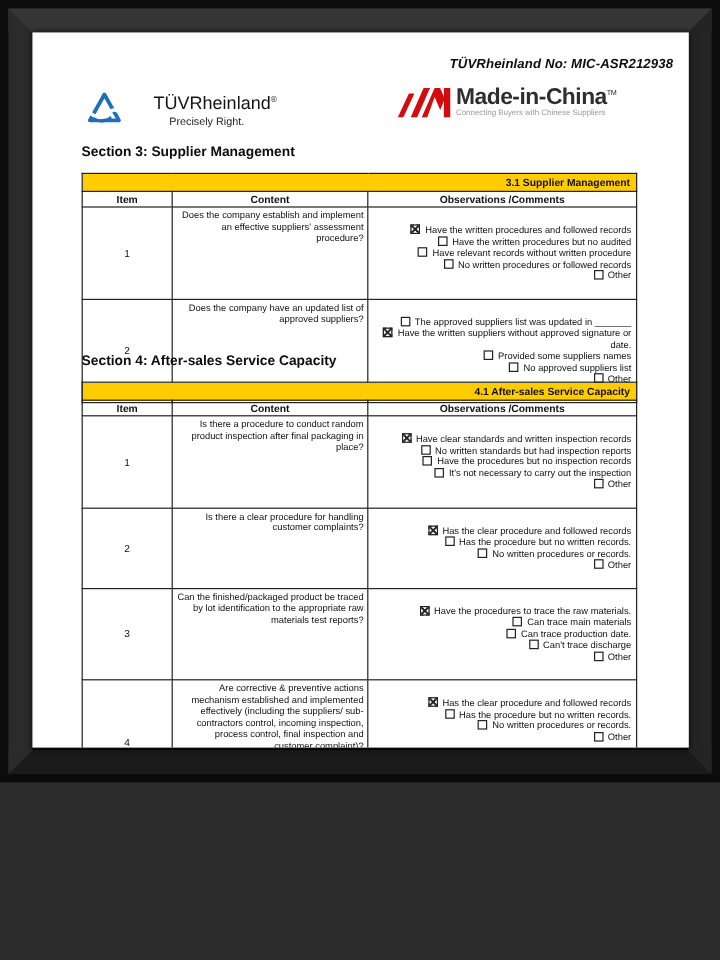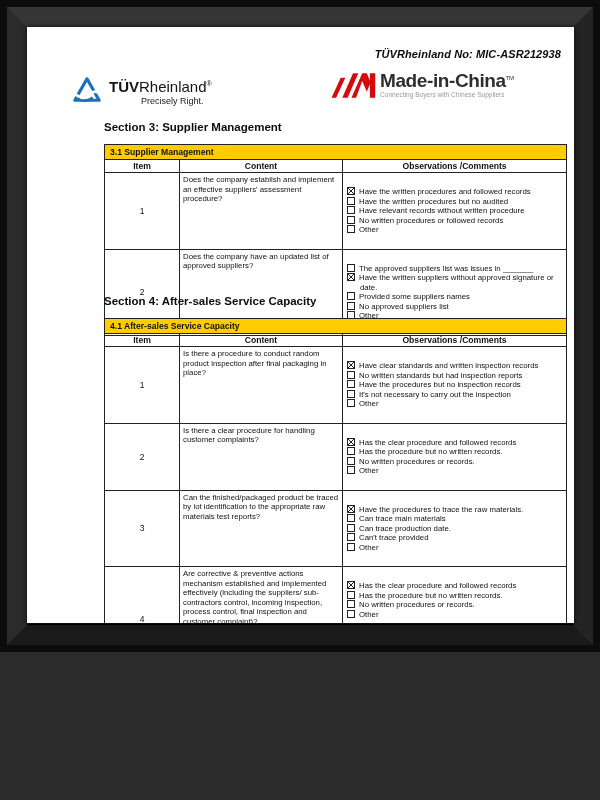--- a/index.html
+++ b/index.html
@@ -9,37 +9,37 @@
   .bezel2{position:absolute;inset:7px;border:20px solid;box-sizing:border-box;
           border-color:#363636 #242424 #1b1b1b #2b2b2b;box-shadow:inset 0 0 0 1px #000;}
   .page{position:absolute;left:27px;top:27px;right:26px;bottom:29px;background:#fff;
         overflow:hidden;box-shadow:0 0 5px rgba(0,0,0,.8);color:#111;}
 
   .report-no{position:absolute;top:21px;right:13px;font-size:11px;font-weight:bold;
              font-style:italic;color:#0d0d0d;letter-spacing:.1px;}
 
   .tuv-logo{position:absolute;left:45px;top:49px;display:flex;gap:7px;align-items:flex-start;}
   .tuv-word{font-size:15px;color:#141414;line-height:16px;}
-  .tuv-word b{font-weight:bold;}
+  .tuv-word b{font-weight:normal;margin-left:19px;}
   .tuv-word sup{font-size:7px;}
   .tuv-tag{font-size:9px;color:#222;margin-top:1px;padding-left:32px;}
 
   .mic-logo{position:absolute;left:303px;top:41px;display:flex;align-items:flex-start;gap:4px;}
   .mic-text{display:flex;flex-direction:column;}
   .mic-word{font-size:19px;font-weight:bold;color:#2e2e2e;letter-spacing:-.4px;line-height:21px;}
   .mic-word sup{font-size:6px;font-weight:normal;vertical-align:super;}
   .mic-tag{font-size:6.6px;color:#999;margin-top:0;}
 
-  .sec{position:absolute;left:41px;width:466px;margin-left:36px;}
+  .sec{position:absolute;left:41px;width:466px;}
   .sec0{top:94px;}
   .sec1{top:268px;}
   .sec h2{font-size:11.5px;margin:0 0 11px 0;color:#0d0d0d;}
 
   table{border-collapse:collapse;width:462px;font-size:7.8px;color:#111;table-layout:fixed;}
-  td{border:1px solid #222;vertical-align:top;padding:2px 3px;}
+  td{border:1px solid #222;vertical-align:top;padding:2px 3px;text-align:right;}
   td.ttl{background:#FFCC00;font-weight:bold;font-size:8.6px;padding:2px 5px;}
   td.hdr{font-weight:bold;text-align:center;font-size:8.6px;padding:1px 2px;}
   td.item{text-align:center;vertical-align:middle;font-size:8.5px;}
   td.content{line-height:9.6px;}
   td.obscell{padding:14px 4px;}
   .sec1 table tr:nth-child(6) td{height:76px;}
   .obs{padding-left:13px;text-indent:-13px;line-height:9.5px;}
   .cb{display:inline-block;width:6px;height:6px;border:1px solid #222;margin-right:4px;
       vertical-align:-1px;text-indent:0;}
   .cb.checked{background-image:
@@ -116,21 +116,21 @@
                 <div class="obs"><span class="cb"></span><span>Have the written procedures but no audited</span></div>
                 <div class="obs"><span class="cb"></span><span>Have relevant records without written procedure</span></div>
                 <div class="obs"><span class="cb"></span><span>No written procedures or followed records</span></div>
                 <div class="obs"><span class="cb"></span><span>Other</span></div>
               </td>
             </tr>
             <tr>
               <td class="item">2</td>
               <td class="content">Does the company have an updated list of approved suppliers?</td>
               <td class="obscell">
-                <div class="obs"><span class="cb"></span><span>The approved suppliers list was issues in _______</span></div>
+                <div class="obs"><span class="cb"></span><span>The approved suppliers list was updated in _______</span></div>
                 <div class="obs"><span class="cb checked"></span><span>Have the written suppliers without approved signature or date.</span></div>
                 <div class="obs"><span class="cb"></span><span>Provided some suppliers names</span></div>
                 <div class="obs"><span class="cb"></span><span>No approved suppliers list</span></div>
                 <div class="obs"><span class="cb"></span><span>Other</span></div>
               </td>
             </tr>
           </tbody>
         </table>
     </div>
 
@@ -172,21 +172,21 @@
                 <div class="obs"><span class="cb"></span><span>Other</span></div>
               </td>
             </tr>
             <tr>
               <td class="item">3</td>
               <td class="content">Can the finished/packaged product be traced by lot identification to the appropriate raw materials test reports?</td>
               <td class="obscell">
                 <div class="obs"><span class="cb checked"></span><span>Have the procedures to trace the raw materials.</span></div>
                 <div class="obs"><span class="cb"></span><span>Can trace main materials</span></div>
                 <div class="obs"><span class="cb"></span><span>Can trace production date.</span></div>
-                <div class="obs"><span class="cb"></span><span>Can't trace provided</span></div>
+                <div class="obs"><span class="cb"></span><span>Can't trace discharge</span></div>
                 <div class="obs"><span class="cb"></span><span>Other</span></div>
               </td>
             </tr>
             <tr>
               <td class="item">4</td>
               <td class="content">Are corrective &amp; preventive actions mechanism established and implemented effectively (including the suppliers/ sub-contractors control, incoming inspection, process control, final inspection and customer complaint)?</td>
               <td class="obscell">
                 <div class="obs"><span class="cb checked"></span><span>Has the clear procedure and followed records</span></div>
                 <div class="obs"><span class="cb"></span><span>Has the procedure but no written records.</span></div>
                 <div class="obs"><span class="cb"></span><span>No written procedures or records.</span></div>

